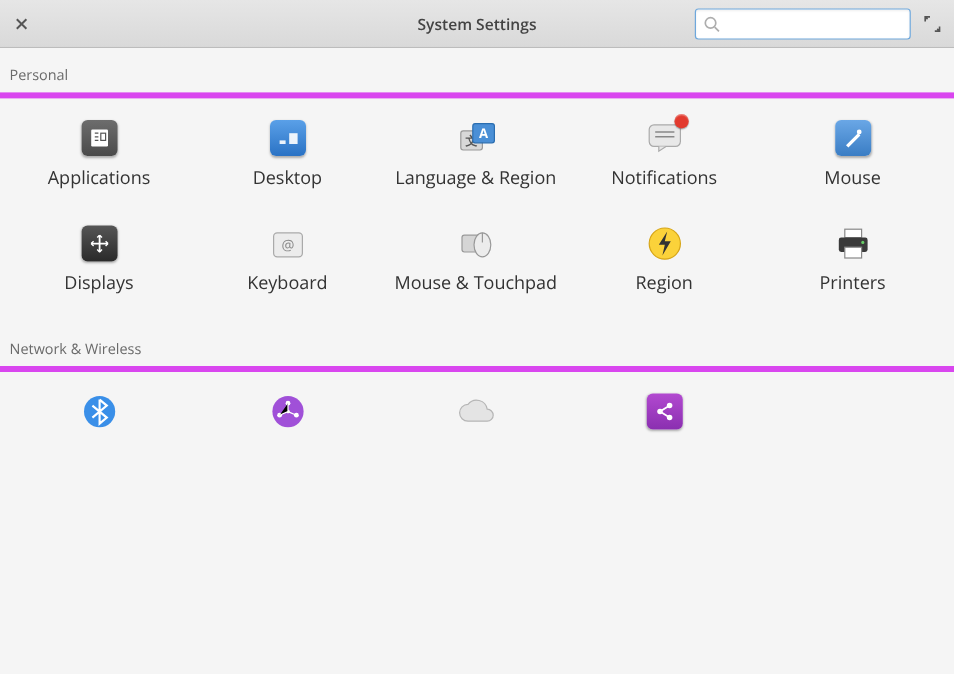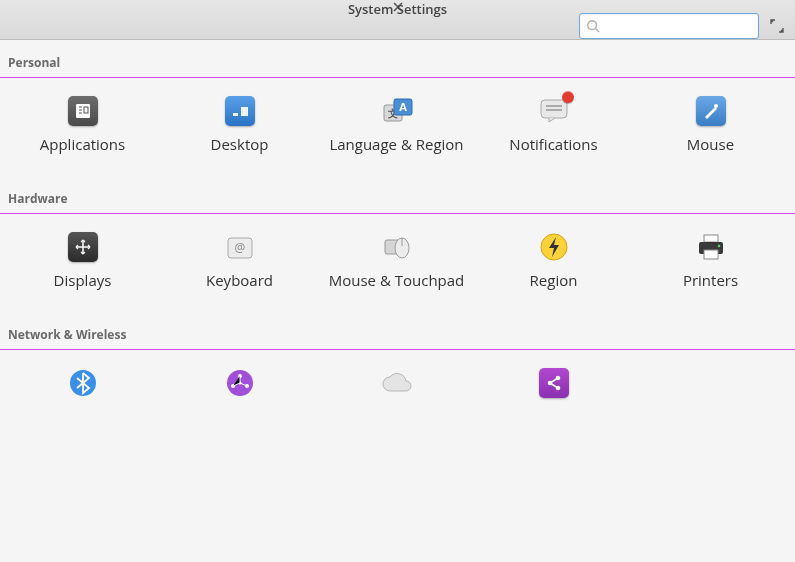--- a/index.html
+++ b/index.html
@@ -12,21 +12,20 @@
     color: #333;
   }
   .titlebar {
     height: 40px;
     background: linear-gradient(to bottom, #e6e6e6, #d9d9d9);
     border-bottom: 1px solid #bcbcbc;
     display: flex;
     align-items: center;
     padding: 0 8px;
     position: relative;
-    flex-direction: column;
   }
   .titlebar .title {
     position: absolute;
     left: 50%;
     transform: translateX(-50%);
     font-weight: 600;
     font-size: 13px;
     color: #444;
   }
   .close-btn {
@@ -70,24 +69,24 @@
     font-size: 12px;
     width: 100%;
     margin-left: 4px;
     background: transparent;
   }
   .content {
     padding: 0;
   }
   .section-header {
     font-size: 12px;
-    font-weight: 700;
+    font-weight: 400;
     color: #6a6a6a;
     padding: 14px 8px 6px 8px;
-    border-bottom: 1px solid #d946ef;
+    border-bottom: 5px solid #d946ef;
     margin-bottom: 10px;
   }
   .grid {
     display: flex;
     flex-wrap: wrap;
     padding: 0 4px 6px 4px;
   }
   .item {
     width: 157px;
     height: 82px;
@@ -220,21 +219,20 @@
             <path d="M4 16 L14 6 L16 8 L6 18 Z" fill="#fff"></path>
             <circle cx="15" cy="5" r="2" fill="#fff"></circle>
           </svg>
         </div>
       </div>
       <div class="label">Mouse</div>
     </div>
 
   </div>
 
-  <div class="section-header">Hardware</div>
   <div class="grid">
 
     <div class="item">
       <div class="icon-box">
         <div class="tile" style="background:linear-gradient(#555,#2a2a2a);">
           <svg width="18" height="18" viewBox="0 0 18 18">
             <line x1="9" y1="2" x2="9" y2="16" stroke="#fff" stroke-width="1.5"></line>
             <line x1="2" y1="9" x2="16" y2="9" stroke="#fff" stroke-width="1.5"></line>
             <path d="M9 2 l-2 2 M9 2 l2 2 M9 16 l-2 -2 M9 16 l2 -2 M2 9 l2 -2 M2 9 l2 2 M16 9 l-2 -2 M16 9 l-2 2" stroke="#fff" stroke-width="1.2" fill="none"></path>
           </svg>

